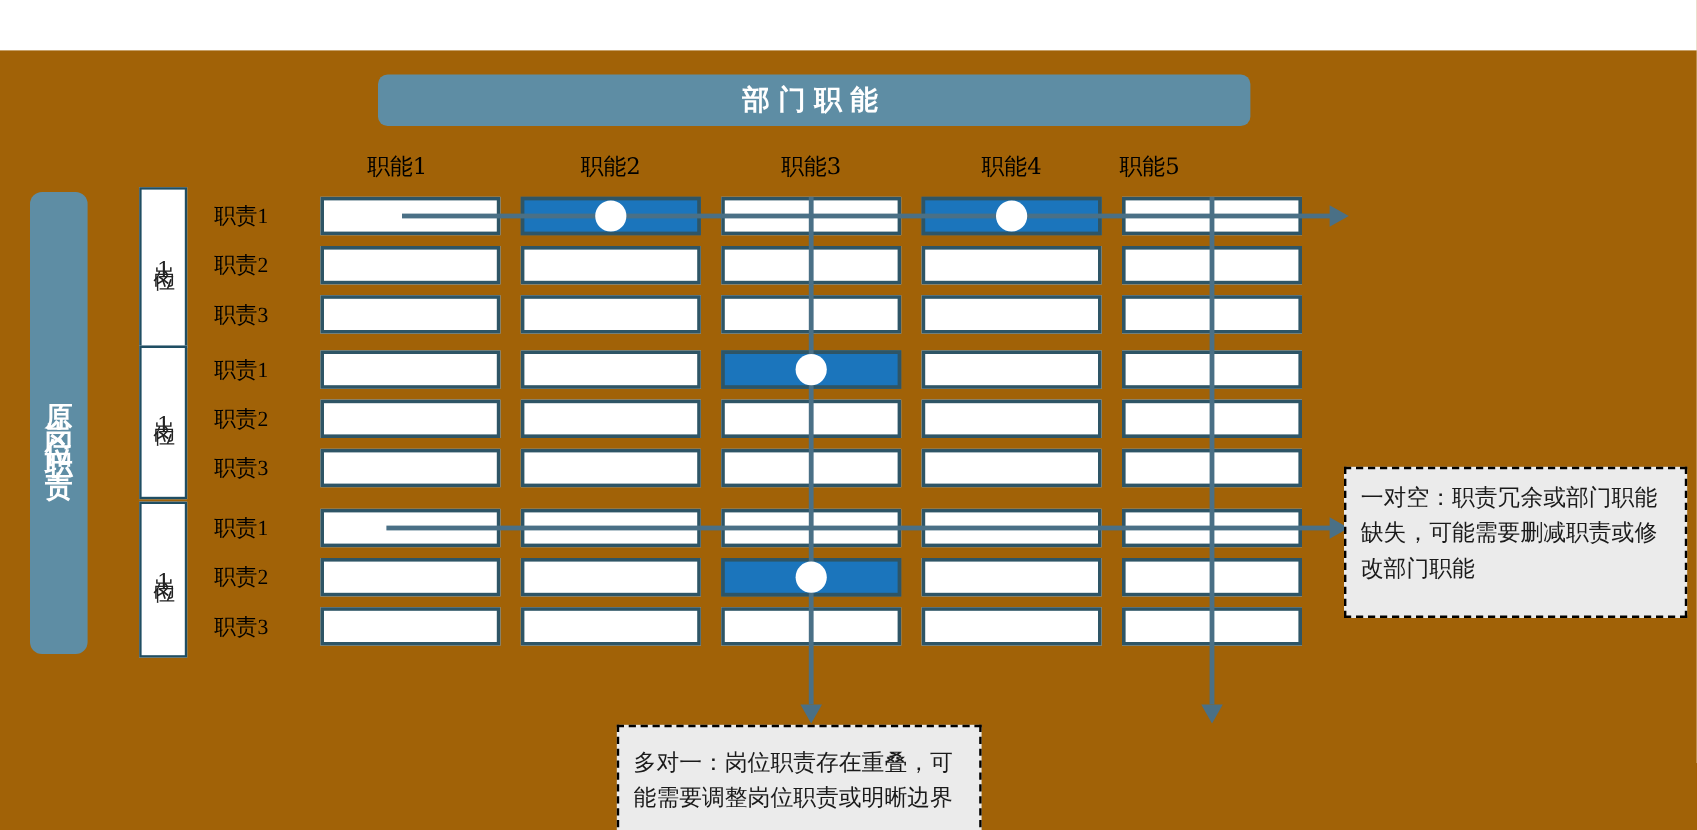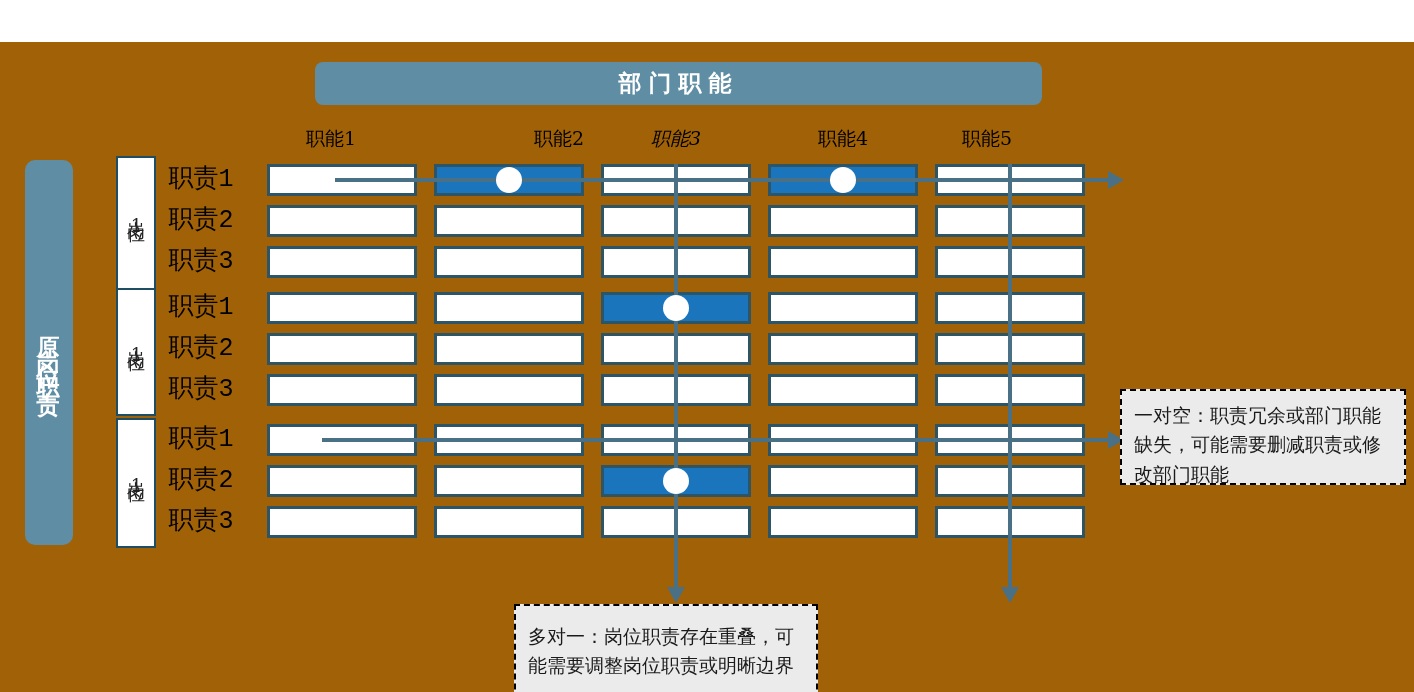--- a/index.html
+++ b/index.html
@@ -23,58 +23,58 @@
     background:var(--teal);border-radius:10px;display:flex;align-items:center;justify-content:center;}
   .sidebar span{writing-mode:vertical-rl;text-orientation:upright;color:#fff;
     font-size:23px;font-weight:bold;letter-spacing:14px;font-family:"DejaVu Serif",serif;}
 
   .pos-box{position:absolute;left:116px;width:36px;border:2px solid var(--groupBorder);
     background:#fff;display:flex;align-items:center;justify-content:center;}
   .pos-box span{writing-mode:vertical-rl;text-orientation:upright;font-size:18px;
     letter-spacing:4px;color:#222;font-family:"DejaVu Serif",serif;}
 
   .row-label{position:absolute;left:158px;width:86px;height:32px;line-height:32px;
-    text-align:center;font-size:25px;font-family:Liberation Mono, monospace;color:#000;}
+    text-align:center;font-size:18px;font-family:Liberation Serif, serif;color:#000;}
 
   .cell{position:absolute;width:150px;height:32px;background:#fff;
     border:3px solid var(--cellBorder);box-sizing:border-box;z-index:1;}
   .cell.filled{background:var(--blue);}
 
   .hline{position:absolute;height:4px;background:var(--line);z-index:5;}
   .vline{position:absolute;width:4px;background:var(--line);z-index:5;}
   .arrow-right{position:absolute;width:0;height:0;z-index:5;
     border-top:9px solid transparent;border-bottom:9px solid transparent;
     border-left:16px solid var(--line);}
   .arrow-down{position:absolute;width:0;height:0;z-index:5;
     border-left:9px solid transparent;border-right:9px solid transparent;
     border-top:16px solid var(--line);}
 
   .dot{position:absolute;width:26px;height:26px;border-radius:50%;background:#fff;z-index:6;}
 
   .callout{position:absolute;background:var(--calloutBg);border:2px dashed #000;
     box-sizing:border-box;padding:10px 12px;font-size:19px;line-height:1.55;
     font-family:"DejaVu Serif",serif;color:#1a1a1a;z-index:7;}
   .callout.c0{left:1128px;top:88px;width:278px;height:127px;padding-top:16px;}
-  .callout.c1{left:1120px;top:347px;width:286px;height:96px;}
+  .callout.c1{left:1120px;top:347px;width:286px;height:126px;}
   .callout.c2{left:514px;top:562px;width:304px;height:145px;padding-top:16px;}
   .callout.c3{left:848px;top:560px;width:308px;height:126px;}
 </style>
 </head>
 <body>
 
 <div class="canvas">
 
   <div class="header-bar">部门职能</div>
 
   <div id="colHeaders">
       <div class="col-header" style="left: 256px;">职能1</div>
-      <div class="col-header" style="left: 434px; text-align: right;">职能2</div>
-      <div class="col-header" style="left: 601px; font-style: italic;">职能3</div>
+      <div class="col-header" style="left: 434px;">职能2</div>
+      <div class="col-header" style="left: 601px;">职能3</div>
       <div class="col-header" style="left: 768px;">职能4</div>
-      <div class="col-header" style="left: 912px;">职能5</div>
+      <div class="col-header" style="left: 883px;">职能5</div>
     </div>
 
   <div class="sidebar">
     <span>原岗位职责</span>
   </div>
 
   <div id="groups">
       <div class="pos-box" style="top: 114px; height: 130px;">
         <span>岗位1</span>
       </div>

